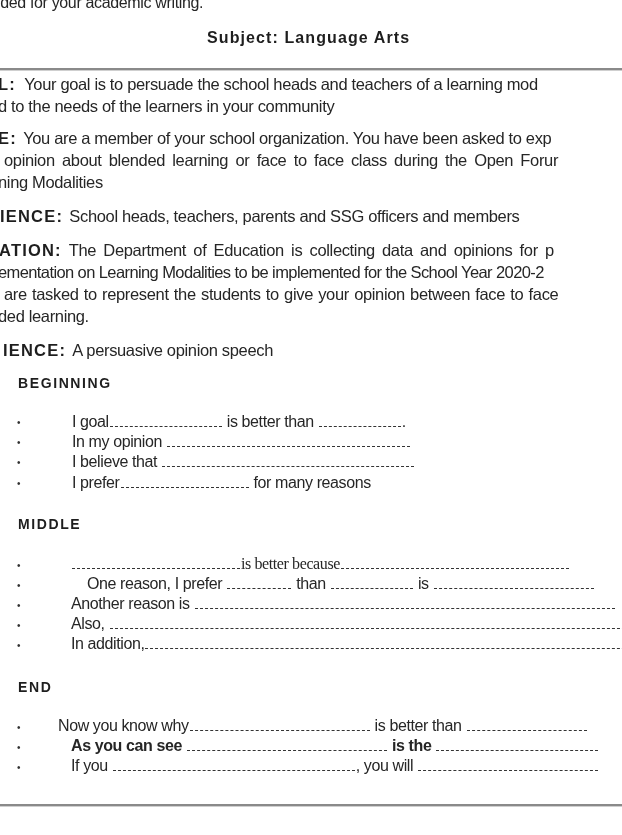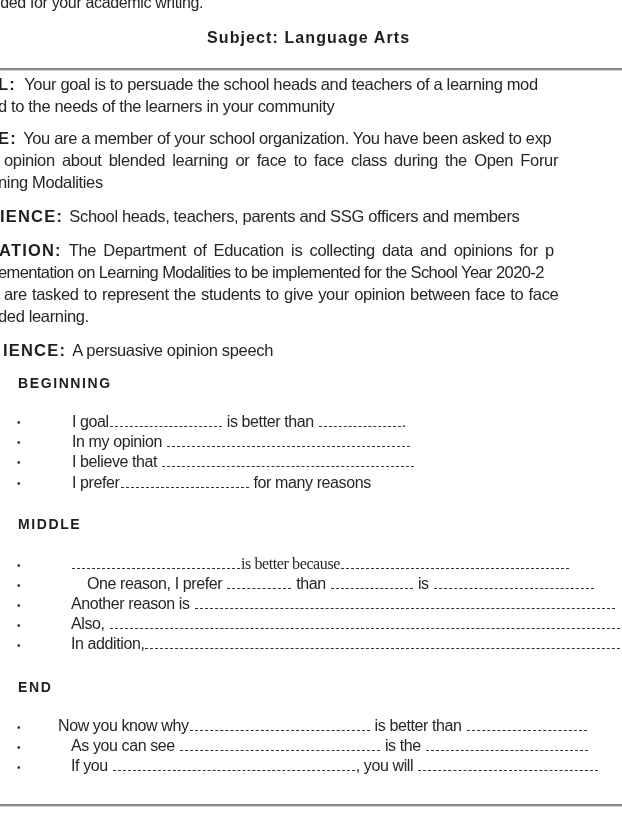--- a/index.html
+++ b/index.html
@@ -120,21 +120,21 @@
 <div class="abs head" style="left:18px; top:679px;">END</div>
 
 <span class="bullet" style="top:722px;">•</span>
 <div class="row" style="left:58px; top:717px;">
   <span>Now you know why</span><span class="blank" style="width:180px"></span>
   <span>is better than</span>
   <span class="blank" style="width:120px"></span>
 </div>
 
 <span class="bullet" style="top:742px;">•</span>
-<div class="row" style="left:71px; top:737px;">
+<div class="row" style="left:71px; top:737px;font-weight:bold;">
   <span>As you can see</span>
   <span class="blank" style="width:200px"></span>
   <span>is the</span>
   <span class="blank" style="width:162px"></span>
 </div>
 
 <span class="bullet" style="top:762px;">•</span>
 <div class="row" style="left:71px; top:757px;">
   <span>If you</span>
   <span class="blank" style="width:242px"></span><span>, you will</span>

